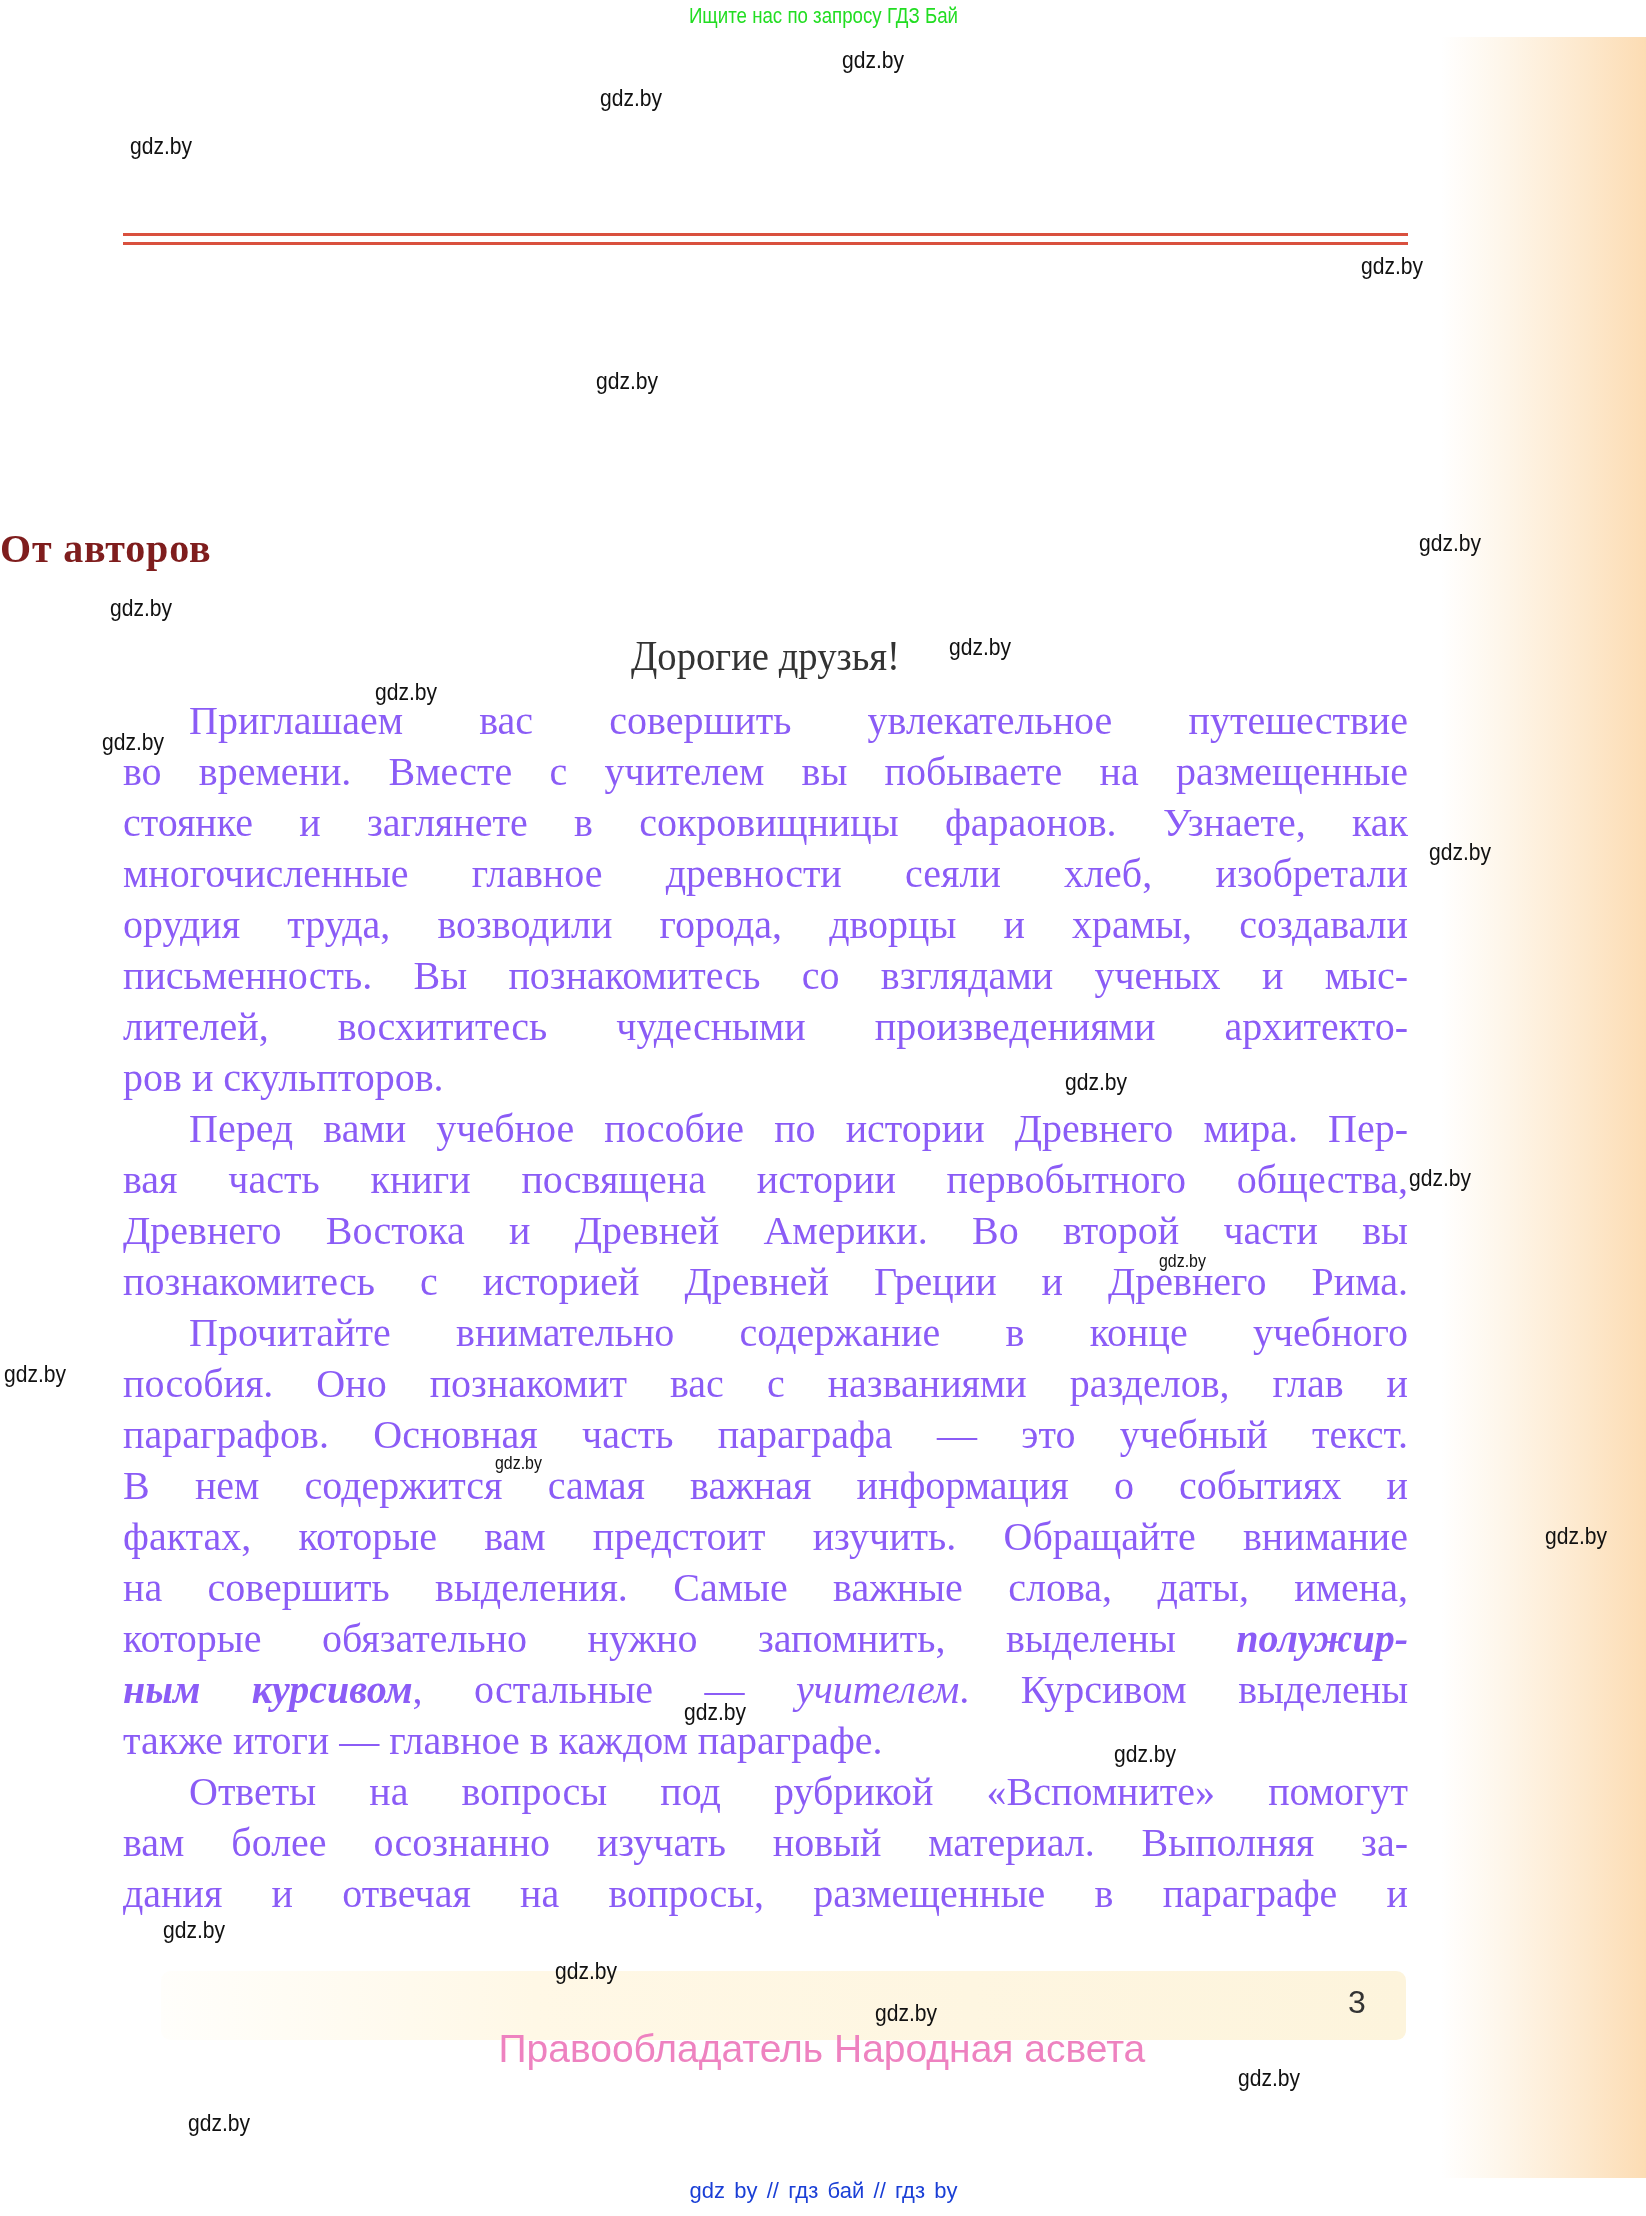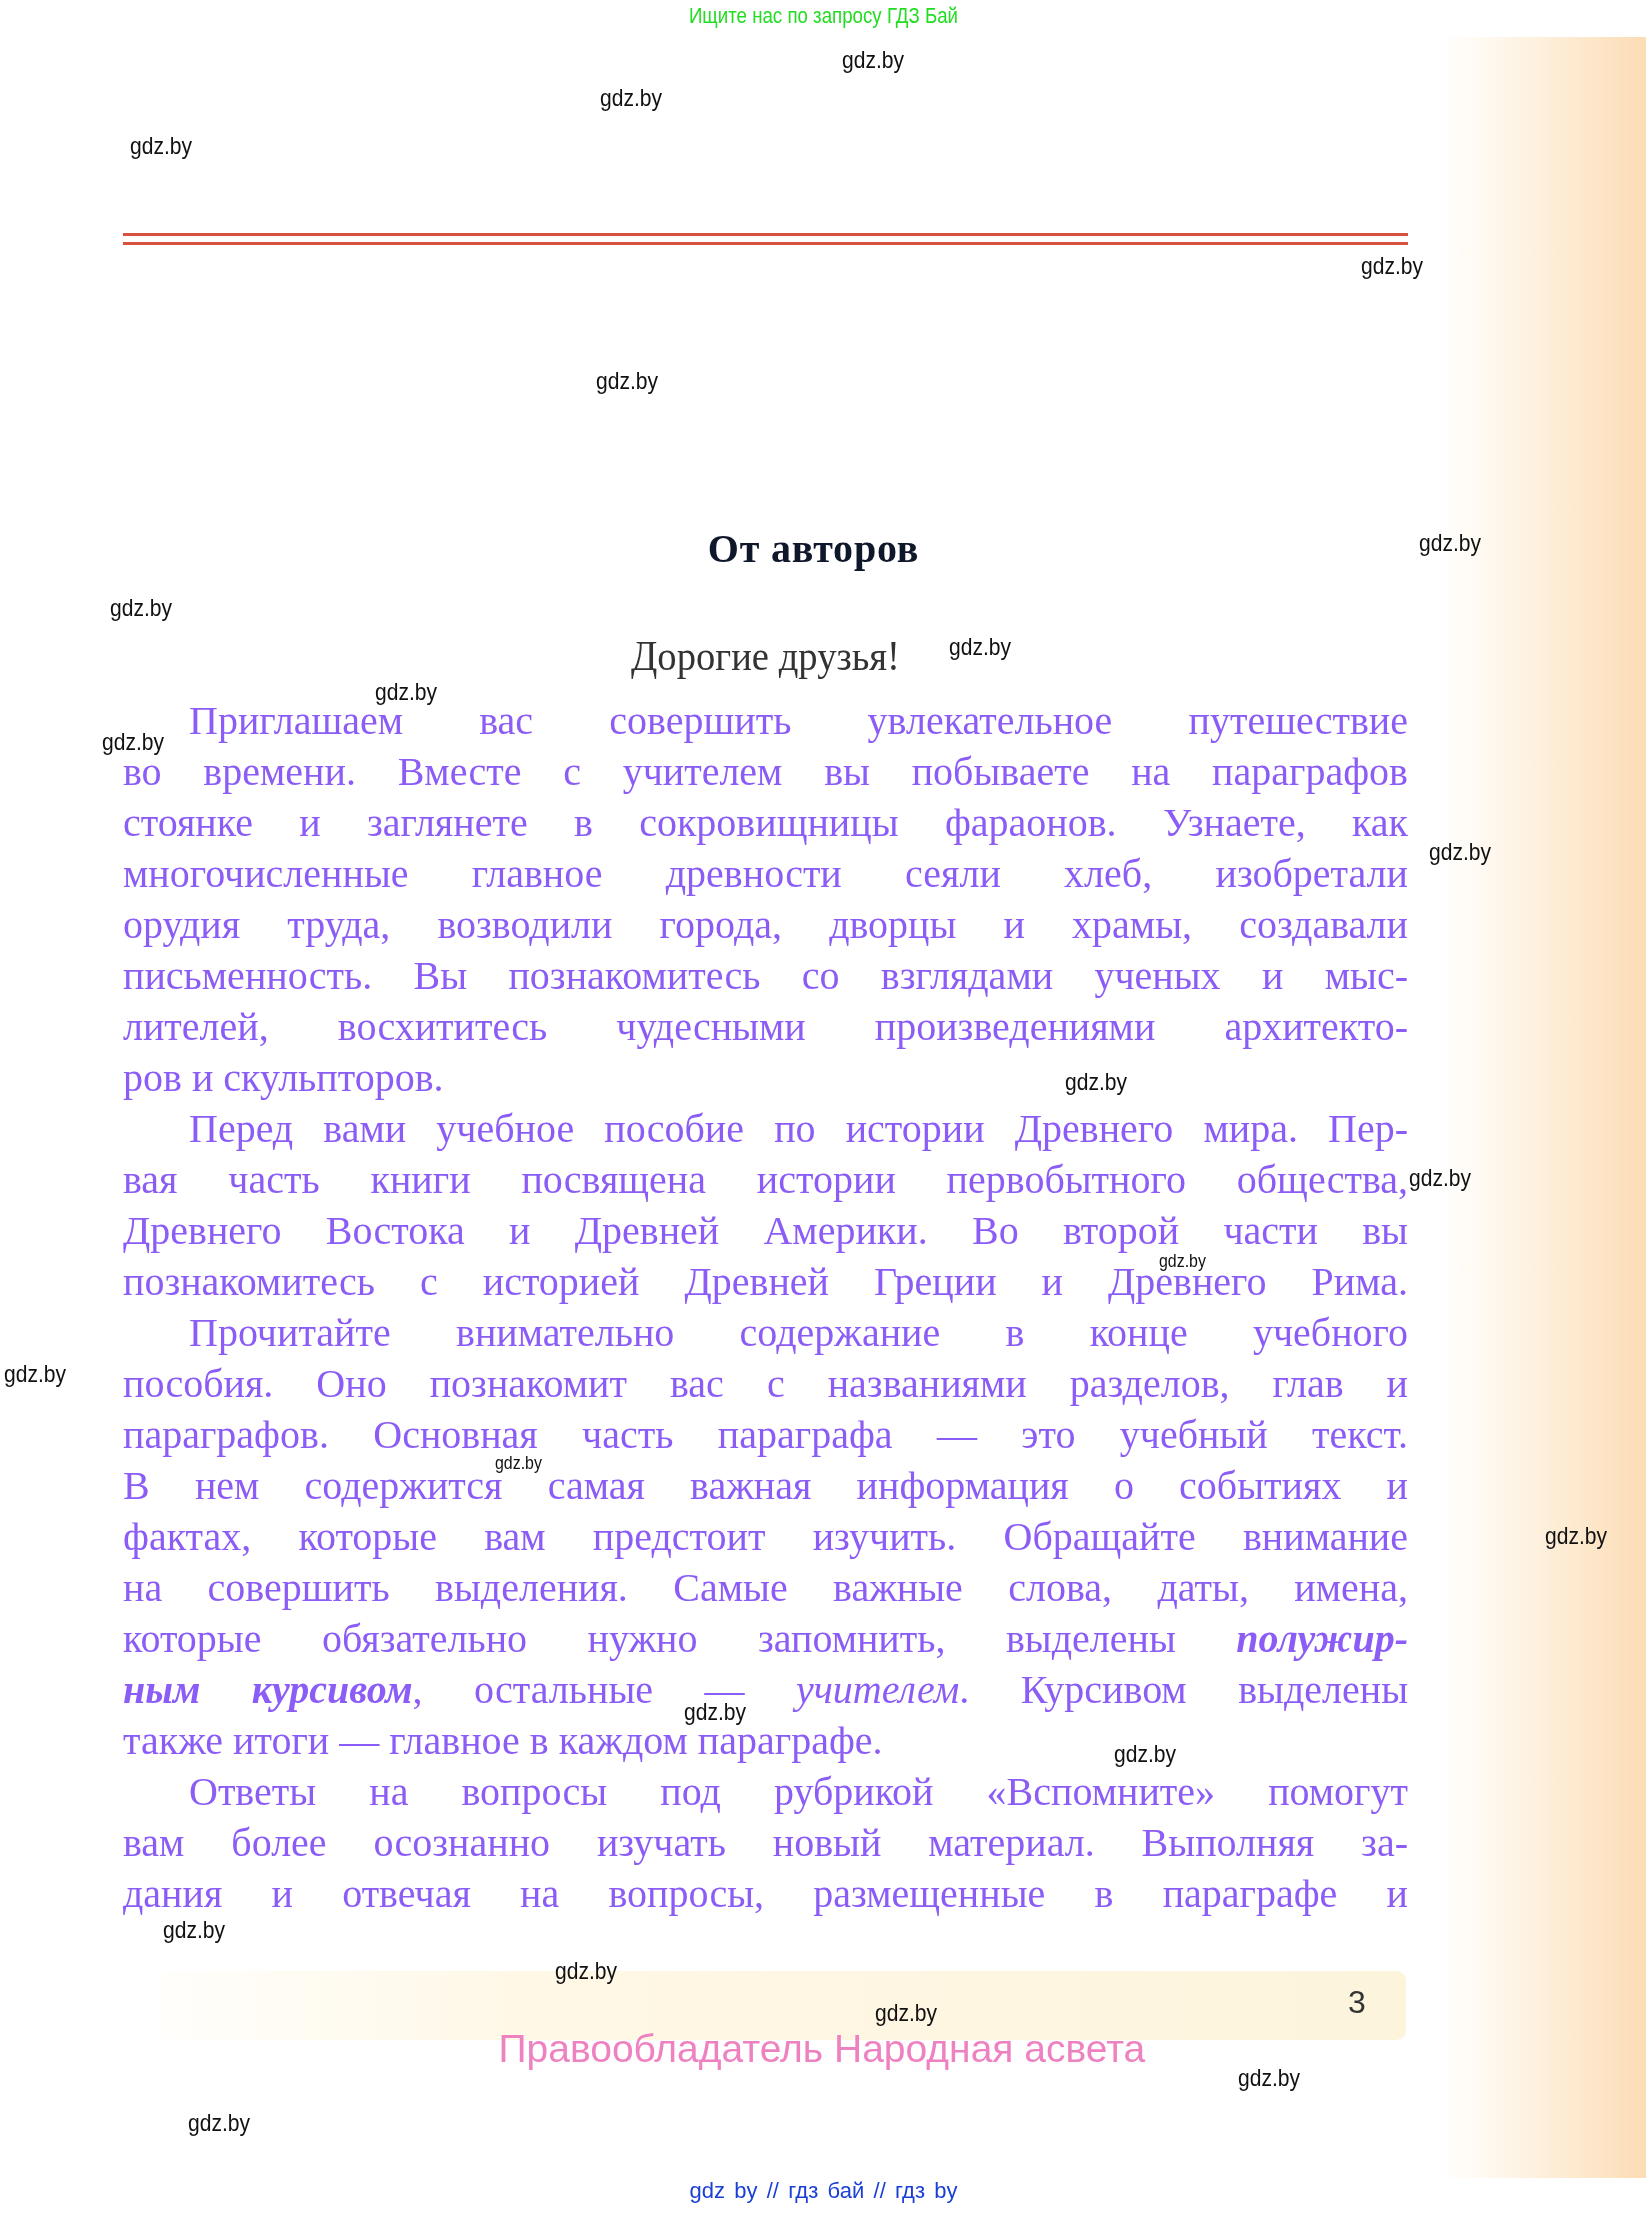--- a/index.html
+++ b/index.html
@@ -14,24 +14,23 @@
   }
   .top-banner {
     position:absolute; top:3.2px; left:0; width:100%; text-align:center;
     font-family:"Liberation Sans", sans-serif; font-size:22px; color:#22dd22;
     transform:scaleX(0.85);
   }
   .rule { position:absolute; left:123px; width:1285px; height:3.2px; background:#d9503e; }
   .rule.r1 { top:233px; }
   .rule.r2 { top:242px; }
   .title {
-    position:absolute; top:525px; left:0; width:1531px; text-align:center;
-    font-family:"Liberation Serif", serif; font-weight:bold; font-size:40px; color:#0f172a;
+    position:absolute; top:525px; left:0; width:1531px; text-align:left;
+    font-family:"Liberation Serif", serif; font-weight:bold; font-size:40px; color:#7f1d1d;
     letter-spacing:0.8px;
-    margin-left:48px;
   }
   .greeting {
     position:absolute; top:632px; left:0; width:1531px; text-align:center;
     font-family:"Liberation Serif", serif; font-size:42px; color:#333;
     transform:scaleX(0.92);
   }
   .body-text {
     position:absolute; left:123px; top:695px; width:1285px;
     font-family:"Liberation Serif", serif; font-size:40px; line-height:51px; color:#8b5cf6;
   }
@@ -74,21 +73,21 @@
 
 <div class="rule r1"></div>
 <div class="rule r2"></div>
 
 <div class="title">От авторов</div>
 <div class="greeting">Дорогие друзья!</div>
 
 <div class="body-text">
   <div>
     <span class="line indent">Приглашаем вас совершить увлекательное путешествие</span>
-    <span class="line">во времени. Вместе с учителем вы побываете на параграфов</span>
+    <span class="line">во времени. Вместе с учителем вы побываете на размещенные</span>
     <span class="line">стоянке и заглянете в сокровищницы фараонов. Узнаете, как</span>
     <span class="line">многочисленные главное древности сеяли хлеб, изобретали</span>
     <span class="line">орудия труда, возводили города, дворцы и храмы, создавали</span>
     <span class="line">письменность. Вы познакомитесь со взглядами ученых и мыс-</span>
     <span class="line">лителей, восхититесь чудесными произведениями архитекто-</span>
     <span class="line left">ров и скульпторов.</span>
   </div>
   <div>
     <span class="line indent">Перед вами учебное пособие по истории Древнего мира. Пер-</span>
     <span class="line">вая часть книги посвящена истории первобытного общества,</span>

